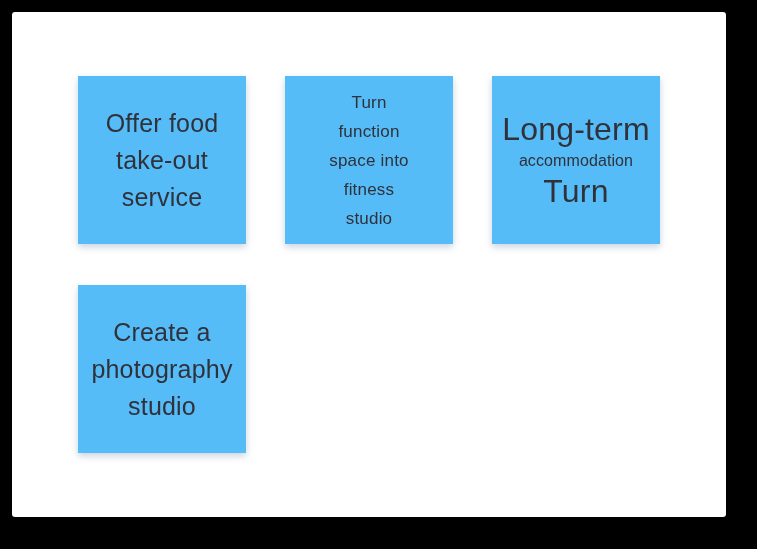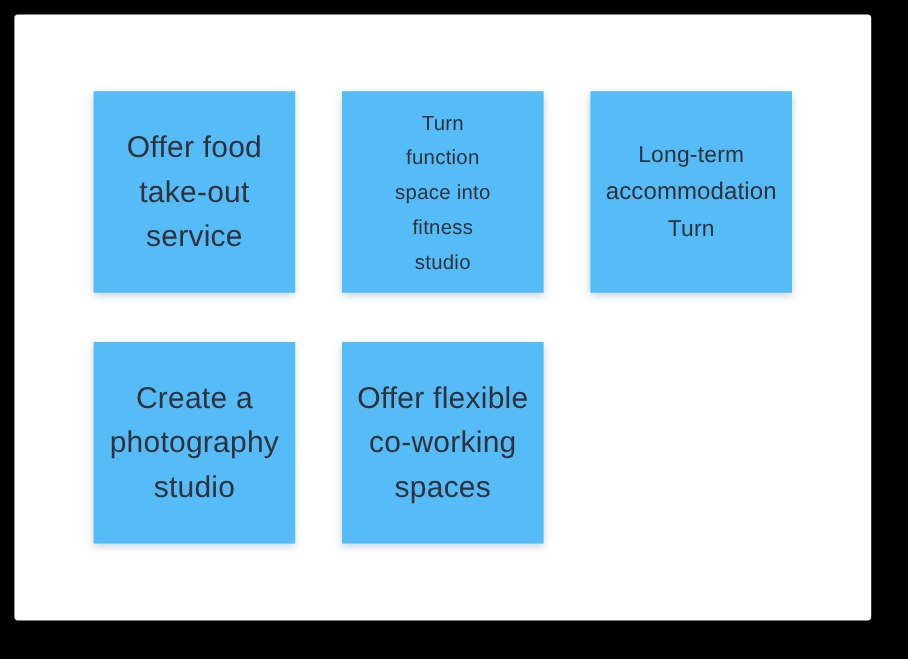--- a/index.html
+++ b/index.html
@@ -57,27 +57,27 @@
     line-height: 37px;
     font-weight: 400;
     letter-spacing: 0.2px;
   }
   .note--dense .note-text {
     font-size: 17px;
     line-height: 29px;
   }
   .line-lg {
     display: block;
-    font-size: 19px;
+    font-size: 32px;
     line-height: 35px;
     letter-spacing: 0.2px;
   }
   .line-sm {
     display: block;
-    font-size: 20px;
+    font-size: 16px;
     line-height: 27px;
     letter-spacing: 0.1px;
     text-align: right;
   }
 </style>
 </head>
 <body>
 
 <div class="stage">
   <div class="canvas">
@@ -102,22 +102,17 @@
         <span class="line-sm">accommodation</span>
         <span class="line-lg">Turn</span>
       </div>
 
       <div class="note">
         <span class="note-text">Create a
 photography
 studio</span>
       </div>
 
-      <div class="note">
-        <span class="note-text">Offer flexible
-co-working
-spaces</span>
-      </div>
 
 
     </div>
   </div>
 </div>
 
 </body></html>

